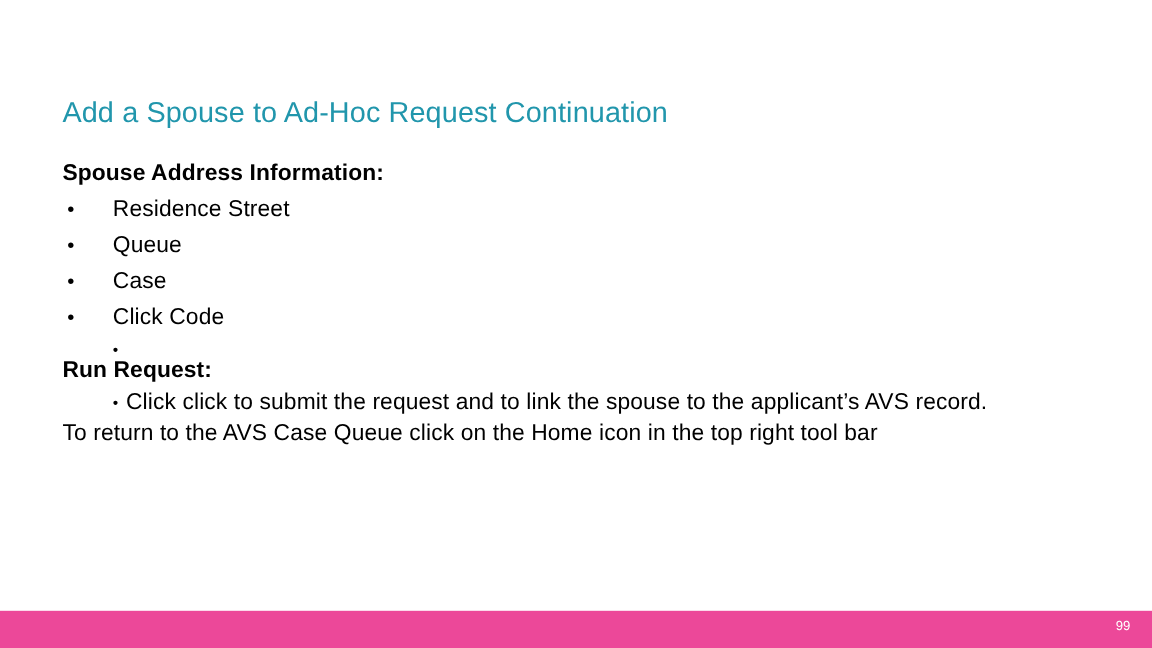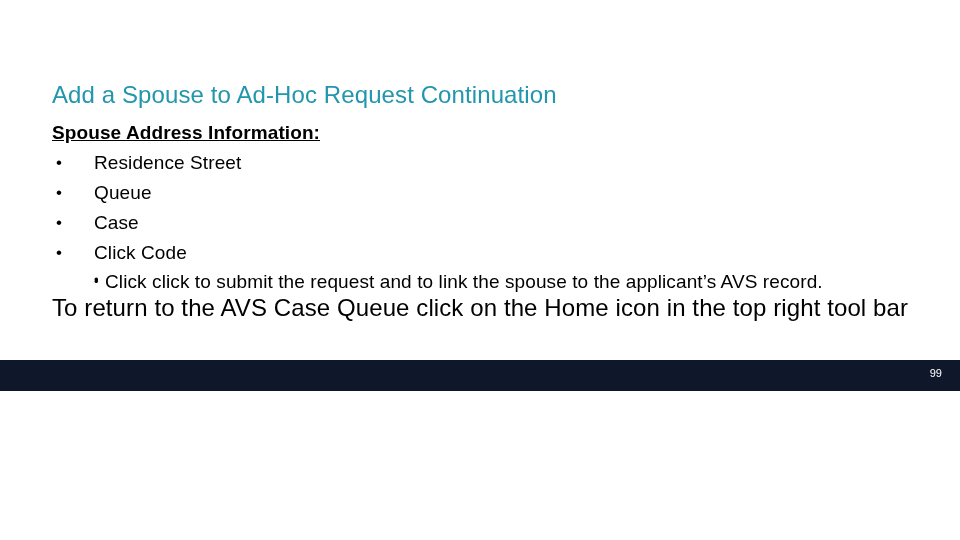--- a/index.html
+++ b/index.html
@@ -12,21 +12,21 @@
     height: 540px;
     background: #ffffff;
     font-family: "Liberation Sans", sans-serif;
     overflow: hidden;
     position: relative;
   }
 
   .slide {
     position: relative;
     width: 960px;
-    height: 391px;
+    height: 540px;
     background: #ffffff;
   }
 
   
   .slide-title {
     position: absolute;
     left: 52px;
     top: 64px;
     width: 860px;
     color: #2196ac;
@@ -43,23 +43,23 @@
     left: 52px;
     top: 118px;
     width: 876px;
     color: #000000;
   }
 
   .heading {
     font-size: 19px;
     line-height: 30px;
     font-weight: bold;
-    text-decoration: underline;
     letter-spacing: 0.1px;
     white-space: nowrap;
+    margin-top: 12px;
   }
 
   
   .bullet-l1 {
     position: relative;
     font-size: 19px;
     line-height: 30px;
     padding-left: 42px;
     letter-spacing: 0.1px;
     white-space: nowrap;
@@ -82,36 +82,36 @@
   }
   .bullet-l2 .dot {
     position: absolute;
     left: 42px;
     top: 0;
     font-size: 13px;
     line-height: 24px;
   }
 
   .para {
-    font-size: 24px;
+    font-size: 19px;
     line-height: 24px;
     letter-spacing: 0.1px;
     padding-left: 0;
   }
 
   .gap-sm { height: 2px; }
 
   
   .footer-bar {
     position: absolute;
     left: 0;
     bottom: 0;
     width: 960px;
     height: 31px;
-    background: #0f172a;
+    background: #ec4899;
   }
   .page-number {
     position: absolute;
     right: 18px;
     top: 6px;
     color: #ffffff;
     font-size: 11px;
     line-height: 14px;
   }
 </style>
@@ -146,20 +146,21 @@
       <span>Click Code</span>
     </div>
 
 
     <div class="bullet-l2">
       <span class="dot">•</span>
     </div>
 
     <div class="gap-sm"></div>
 
+    <div class="heading">Run Request:</div>
 
     <div class="bullet-l2">
       <span class="dot">•</span>
       <span>Click click to submit the request and to link the spouse to the applicant’s AVS record.</span>
     </div>
 
     <div class="gap-sm"></div>
 
     <div class="para">To return to the AVS Case Queue click on the Home icon in the top right tool bar</div>
 

